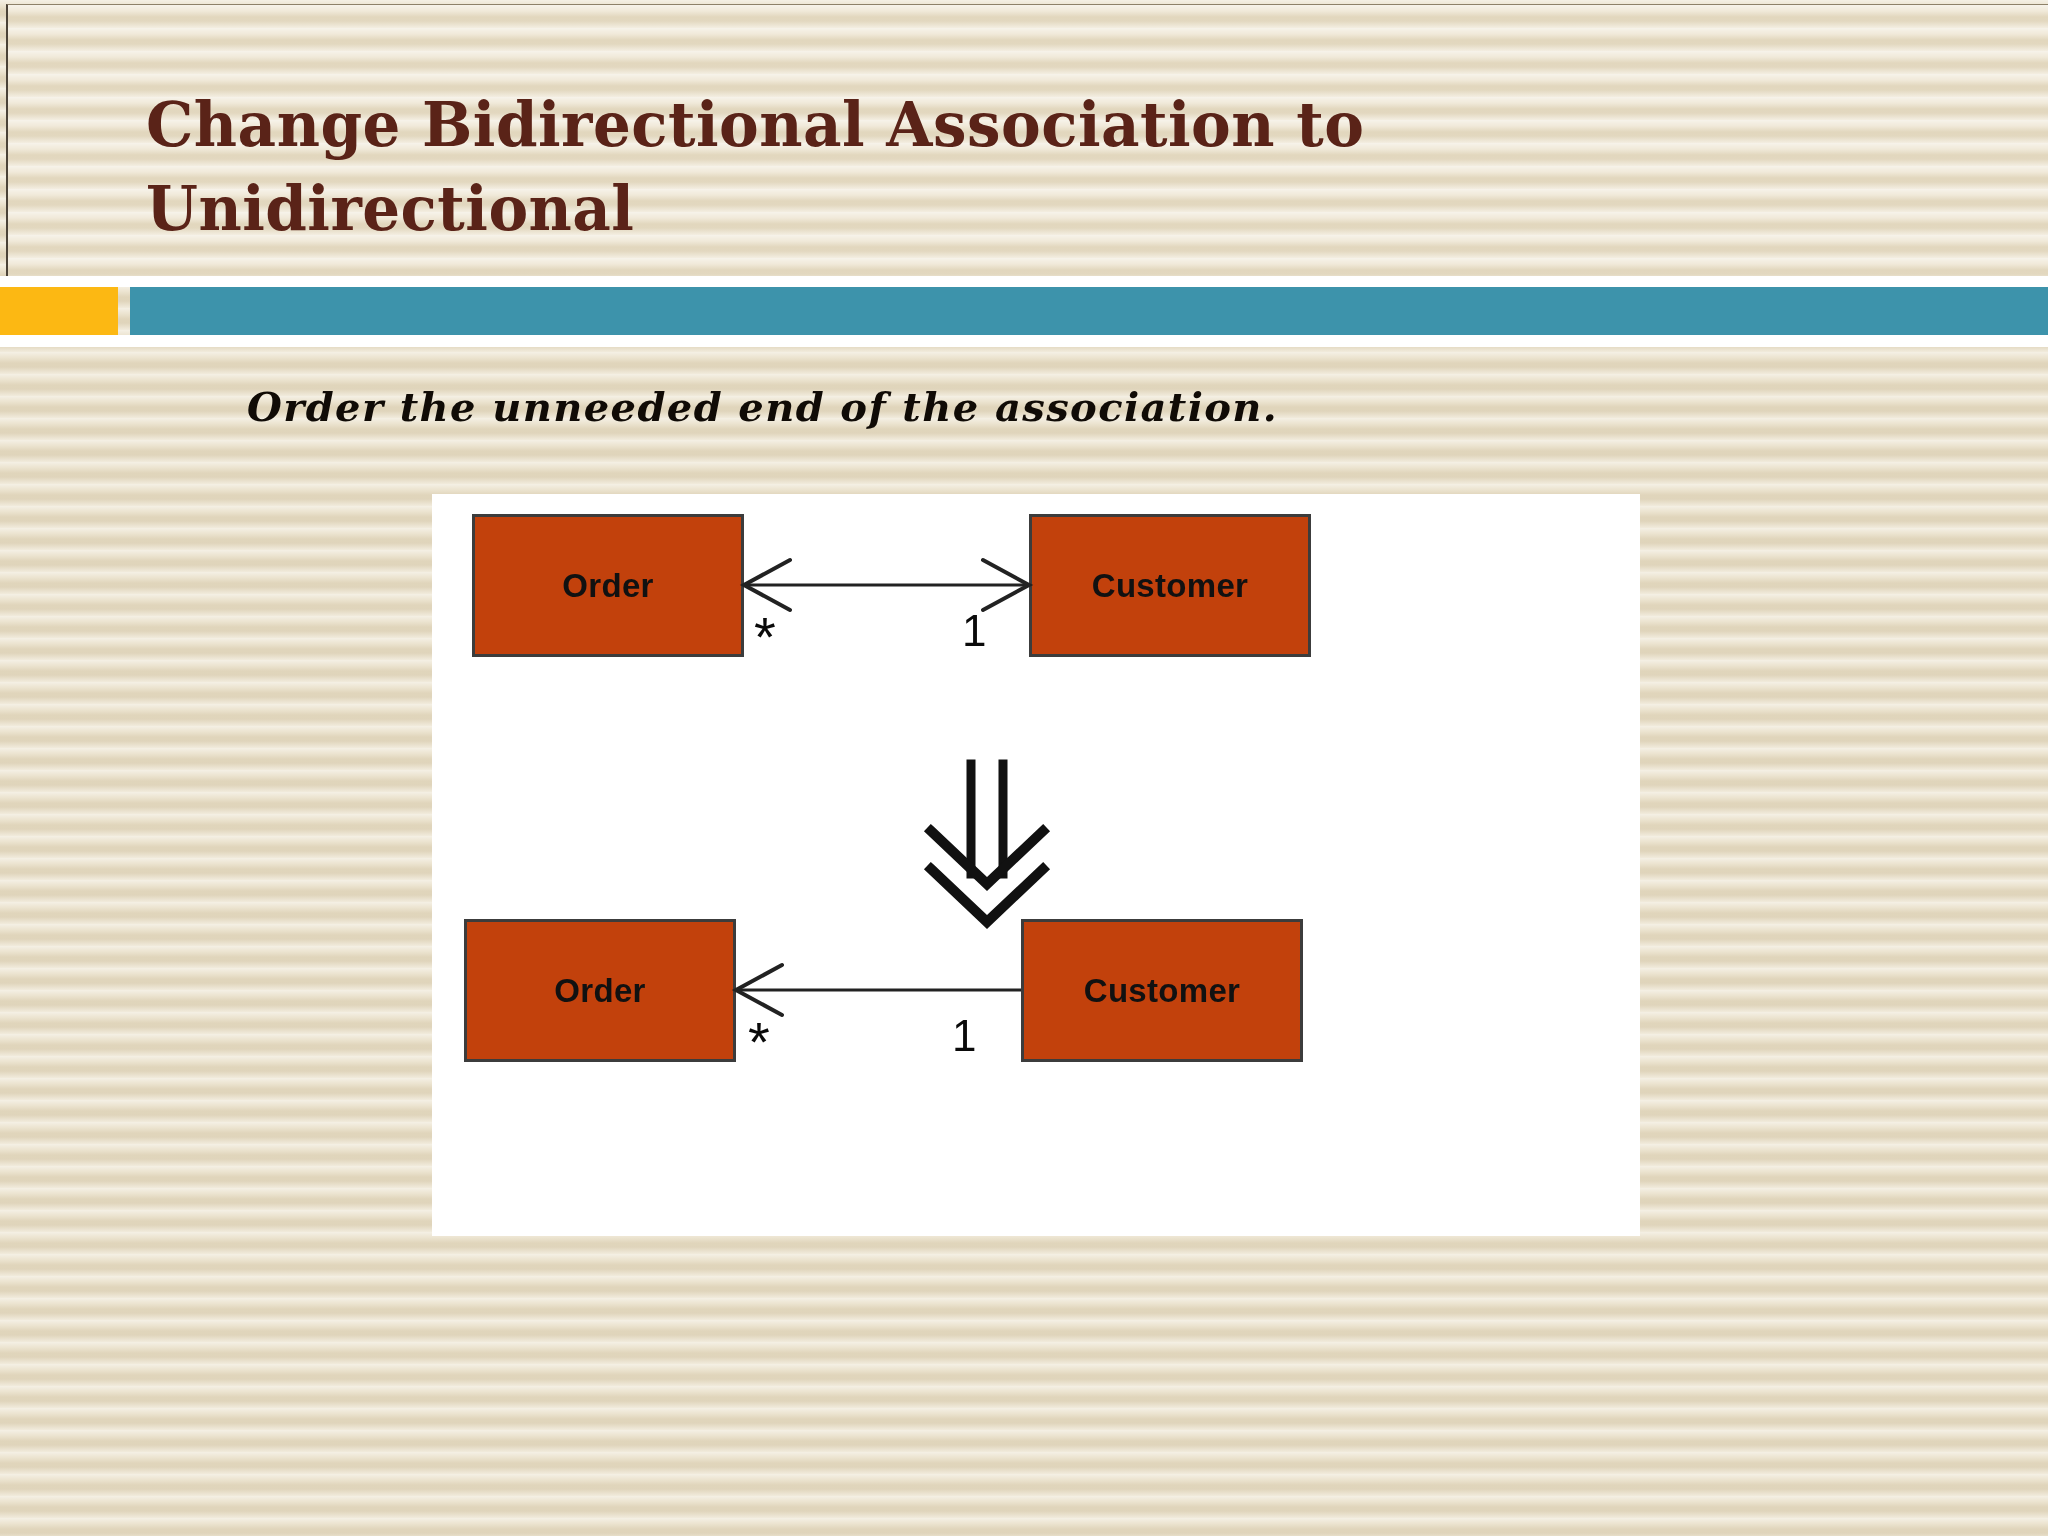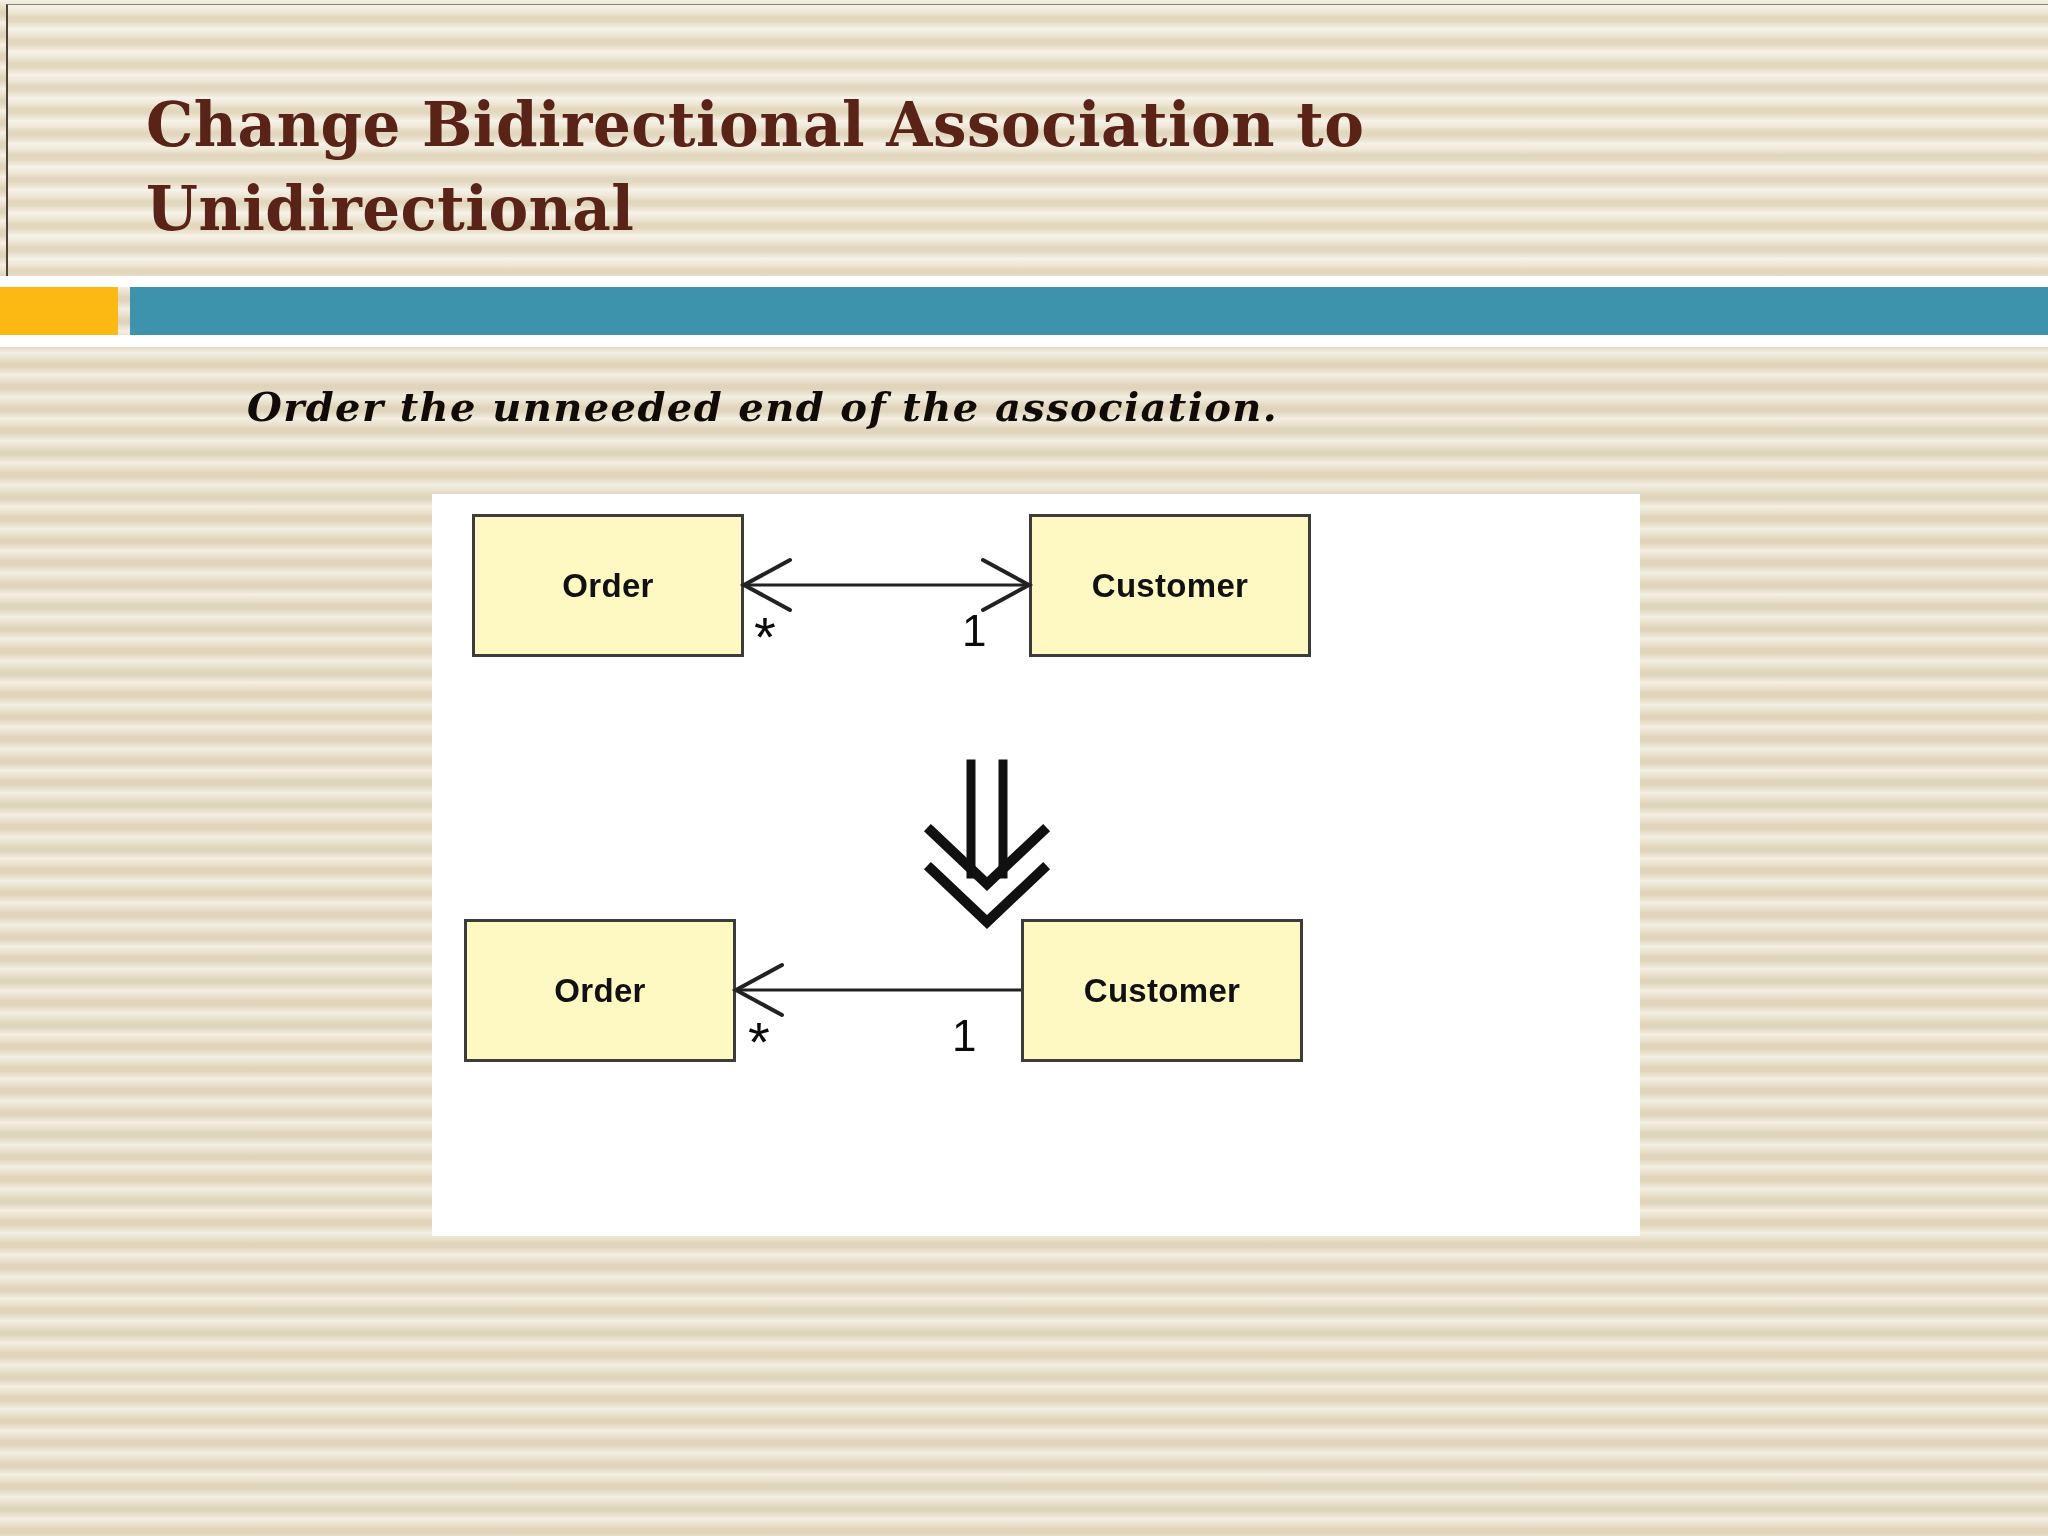--- a/index.html
+++ b/index.html
@@ -127,21 +127,21 @@
   .uml-diagram {
     position: absolute;
     left: 0;
     top: 0;
     width: 1208px;
     height: 742px;
   }
 
   .uml-box {
     position: absolute;
-    background: #fef9c3;
+    background: #c2410c;
     border: 3px solid #3c3c3c;
     box-sizing: border-box;
     display: flex;
     align-items: center;
     justify-content: center;
   }
   .uml-box-label {
     font-family: "Liberation Sans", sans-serif;
     font-weight: bold;
     font-size: 33px;

